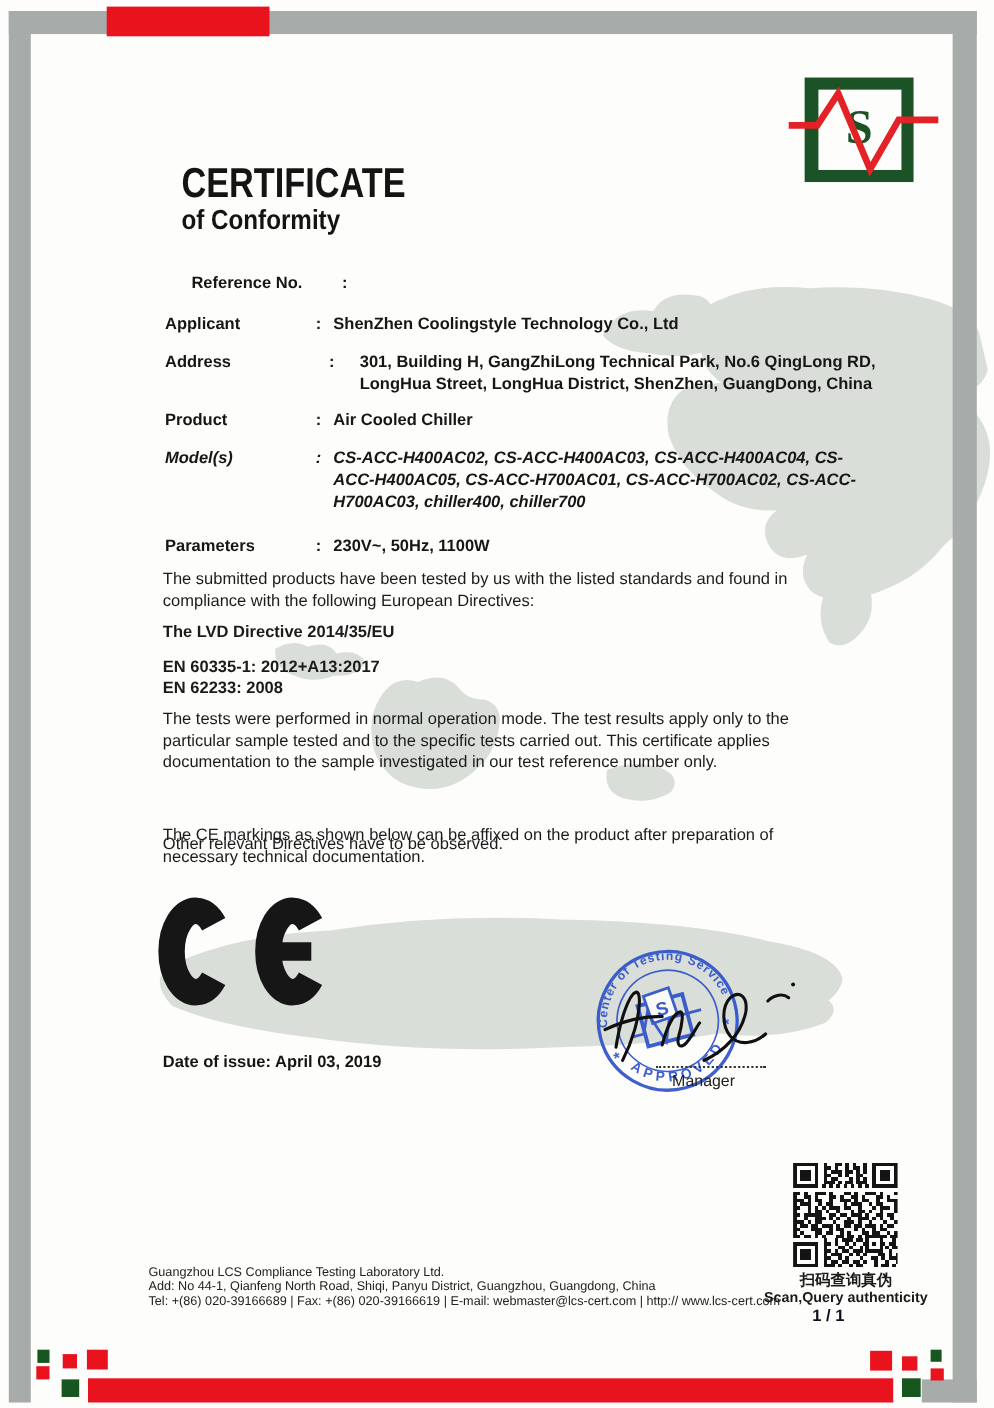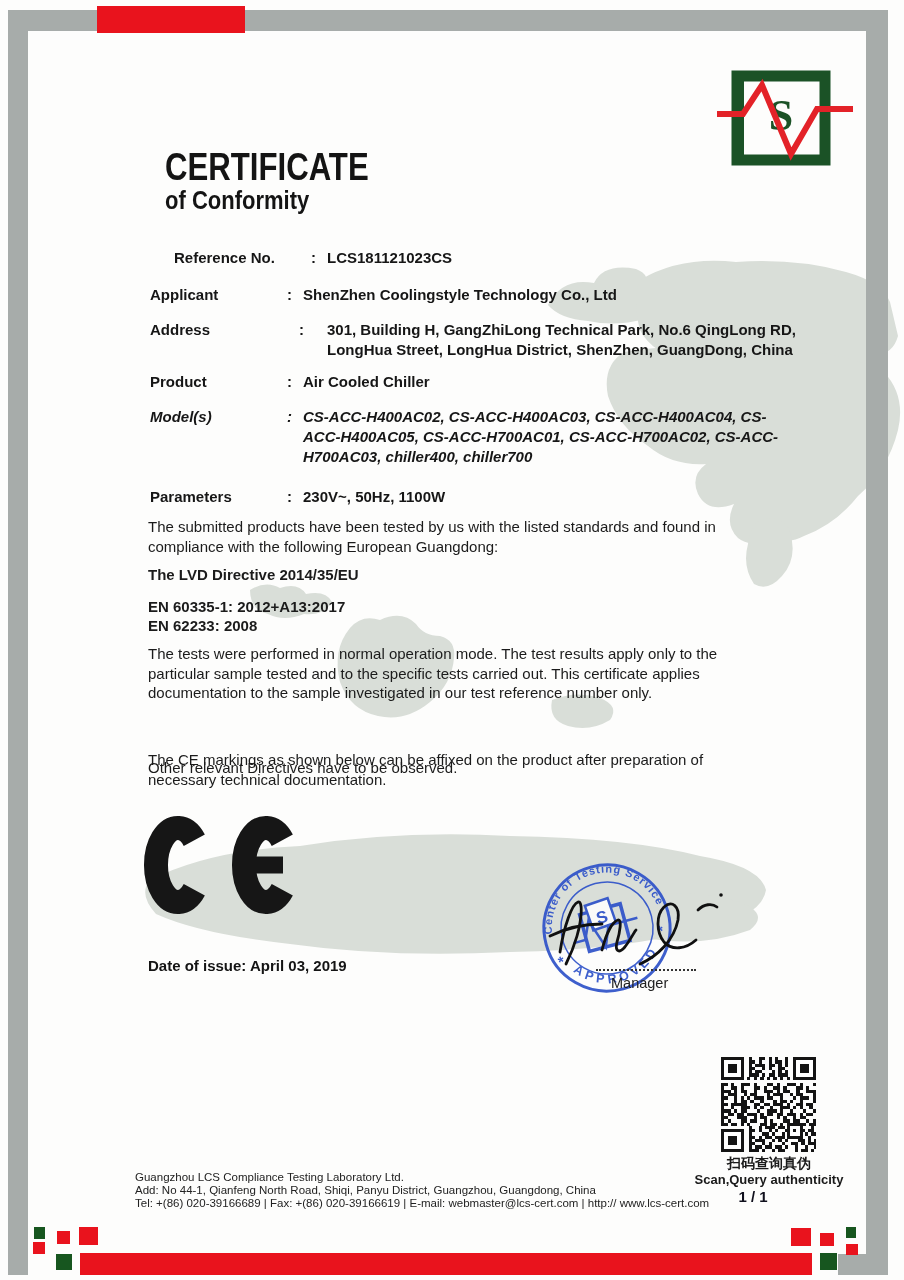--- a/index.html
+++ b/index.html
@@ -19,21 +19,21 @@
   .val{width:478px;}
   .para{position:absolute;left:148px;margin:0;font-size:15px;line-height:19.5px;color:#1b1b1b;width:592px;}
   .bold{font-weight:bold;}
   .dateline{position:absolute;left:148px;font-size:15px;font-weight:bold;color:#141414;}
   .dotline{position:absolute;left:596px;top:969px;width:100px;border-bottom:2px dotted #333;}
   .manager{position:absolute;left:611px;top:975px;font-size:14.5px;color:#222;}
   .qrcap{position:absolute;left:688px;top:1155px;width:162px;text-align:center;font-weight:bold;color:#1a1a1a;}
   .qrcap .zh{font-size:14px;line-height:17px;}
   .qrcap .en{font-size:13px;line-height:16px;}
   .pageno{position:absolute;left:723px;top:1188px;width:60px;text-align:center;font-weight:bold;font-size:15px;color:#10101d;}
-  .footer{position:absolute;left:135px;top:1151px;font-size:11.5px;line-height:13.2px;color:#222;margin-top:20px;}
+  .footer{position:absolute;left:135px;top:1151px;font-size:11.5px;line-height:13.2px;color:#222;}
 </style>
 </head>
 <body>
 
 <div class="page">
 
   <svg class="wm" width="904" height="1280" viewBox="0 0 904 1280">
     <g fill="#d9ded8">
       <path d="M548 305 q14 -28 46 -22 q10 -20 42 -14 q16 6 8 20 q26 -8 34 8 q-6 18 -34 22 q-28 8 -56 2 q-28 -2 -40 -16 z"></path>
       <path d="M640 280 q40 -24 96 -18 q60 -4 110 10 q36 10 44 30 l8 34 q-6 22 -30 18 q8 22 -10 30 q-30 8 -52 -4 q-30 6 -48 -6 q-36 4 -66 -10 q-40 -10 -52 -34 q-8 -30 0 -50 z"></path>
@@ -75,21 +75,20 @@
       <text x="76" y="68" text-anchor="middle" font-size="44" font-weight="bold" fill="#1b5226" font-family="Liberation Serif, serif">S</text>
       <polyline points="12,52 38,52 57,23 86,92 112,47 148,47" fill="none" stroke="#e32228" stroke-width="6"></polyline>
     </svg>
 
     <div class="abs title1" style="left:165px;top:146px;">CERTIFICATE</div>
     <div class="abs title2" style="left:165px;top:186px;">of Conformity</div>
 
     <div class="frow" style="top:248px;margin-left:24px;">
       <span class="lbl">Reference No.</span>
       <span class="colon">:</span>
-      <span class="val">LCS181121023CS</span>
     </div>
     <div class="frow" style="top:285px;">
       <span class="lbl">Applicant</span>
       <span class="colon">:</span>
       <span class="val">ShenZhen Coolingstyle Technology Co., Ltd</span>
     </div>
     <div class="frow" style="top:320px;gap:12px;">
       <span class="lbl">Address</span>
       <span class="colon">:</span>
       <span class="val">301, Building H, GangZhiLong Technical Park, No.6 QingLong RD, LongHua Street, LongHua District, ShenZhen, GuangDong, China</span>
@@ -103,21 +102,21 @@
       <span class="lbl">Model(s)</span>
       <span class="colon">:</span>
       <span class="val">CS-ACC-H400AC02, CS-ACC-H400AC03, CS-ACC-H400AC04, CS-ACC-H400AC05, CS-ACC-H700AC01, CS-ACC-H700AC02, CS-ACC-H700AC03, chiller400, chiller700</span>
     </div>
     <div class="frow" style="top:487px;">
       <span class="lbl">Parameters</span>
       <span class="colon">:</span>
       <span class="val">230V~, 50Hz, 1100W</span>
     </div>
 
-    <p class="para" style="top:517px;">The submitted products have been tested by us with the listed standards and found in compliance with the following European Guangdong:</p>
+    <p class="para" style="top:517px;">The submitted products have been tested by us with the listed standards and found in compliance with the following European Directives:</p>
     <p class="para bold" style="top:565px;">The LVD Directive 2014/35/EU</p>
     <p class="para bold" style="top:597px;">EN 60335-1: 2012+A13:2017</p>
     <p class="para bold" style="top:616px;">EN 62233: 2008</p>
     <p class="para" style="top:644px;">The tests were performed in normal operation mode. The test results apply only to the particular sample tested and to the specific tests carried out. This certificate applies documentation to the sample investigated in our test reference number only.</p>
     <p class="para" style="top:750px;">The CE markings as shown below can be affixed on the product after preparation of necessary technical documentation.</p>
     <p class="para" style="top:758px;">Other relevant Directives have to be observed.</p>
 
     <svg class="abs" style="left:128px;top:808px;" width="180" height="112" viewBox="0 0 180 112">
       <g fill="none" stroke="#161616" stroke-width="24">
         <path d="M66.3,32.2 A22,37 0 1 0 66.3,81.8"></path>

